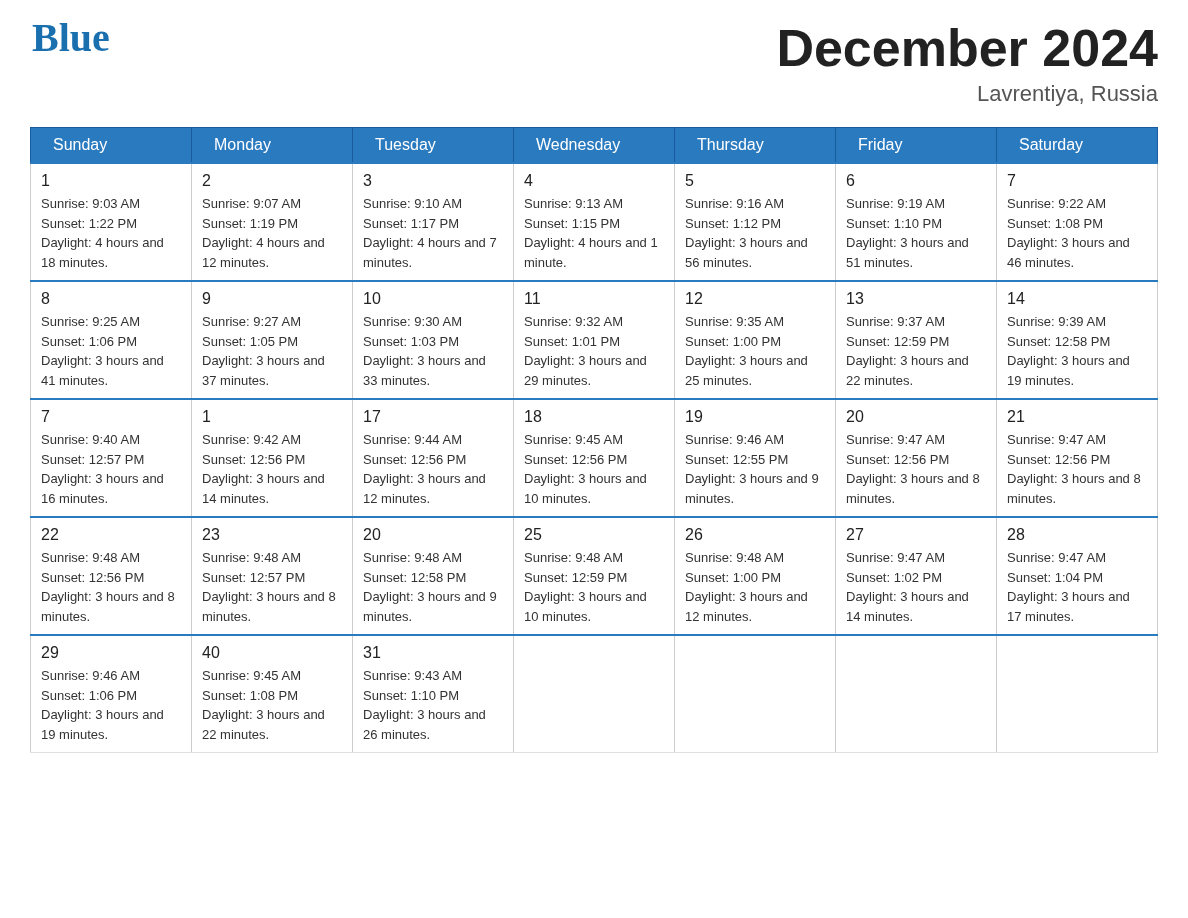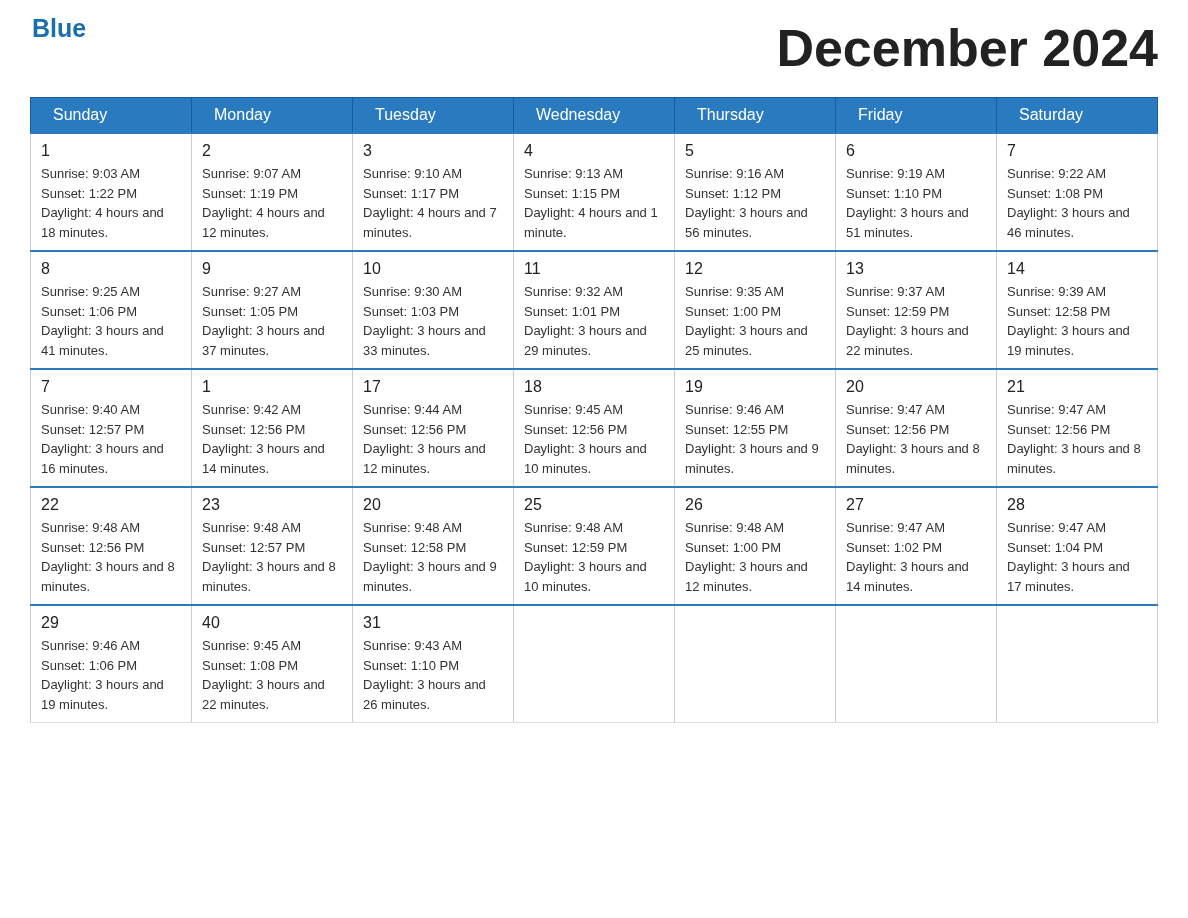--- a/index.html
+++ b/index.html
@@ -79,24 +79,25 @@
     }
     .empty-cell {
       background: #fff;
     }
   </style>
 </head>
 <body>
 
 <div class="header-area">
   <div class="logo-area">
-    <span style="font-size:25px; font-weight:bold; color:#1a6faf; margin-top:-6px; margin-left:2px;">Blue</span>
+    <span style="font-size:40px; font-weight:bold; color:#1a6faf; margin-top:-6px; margin-left:2px;font-family:Liberation Serif, serif;">Blue</span>
   </div>
   <div class="title-area">
     <div class="month-title">December 2024</div>
+    <div class="location-title">Lavrentiya, Russia</div>
   </div>
 </div>
 
 <table class="calendar-table">
   <thead>
     <tr>
     <th>Sunday</th>
         <th>Monday</th>
         <th>Tuesday</th>
         <th>Wednesday</th>

